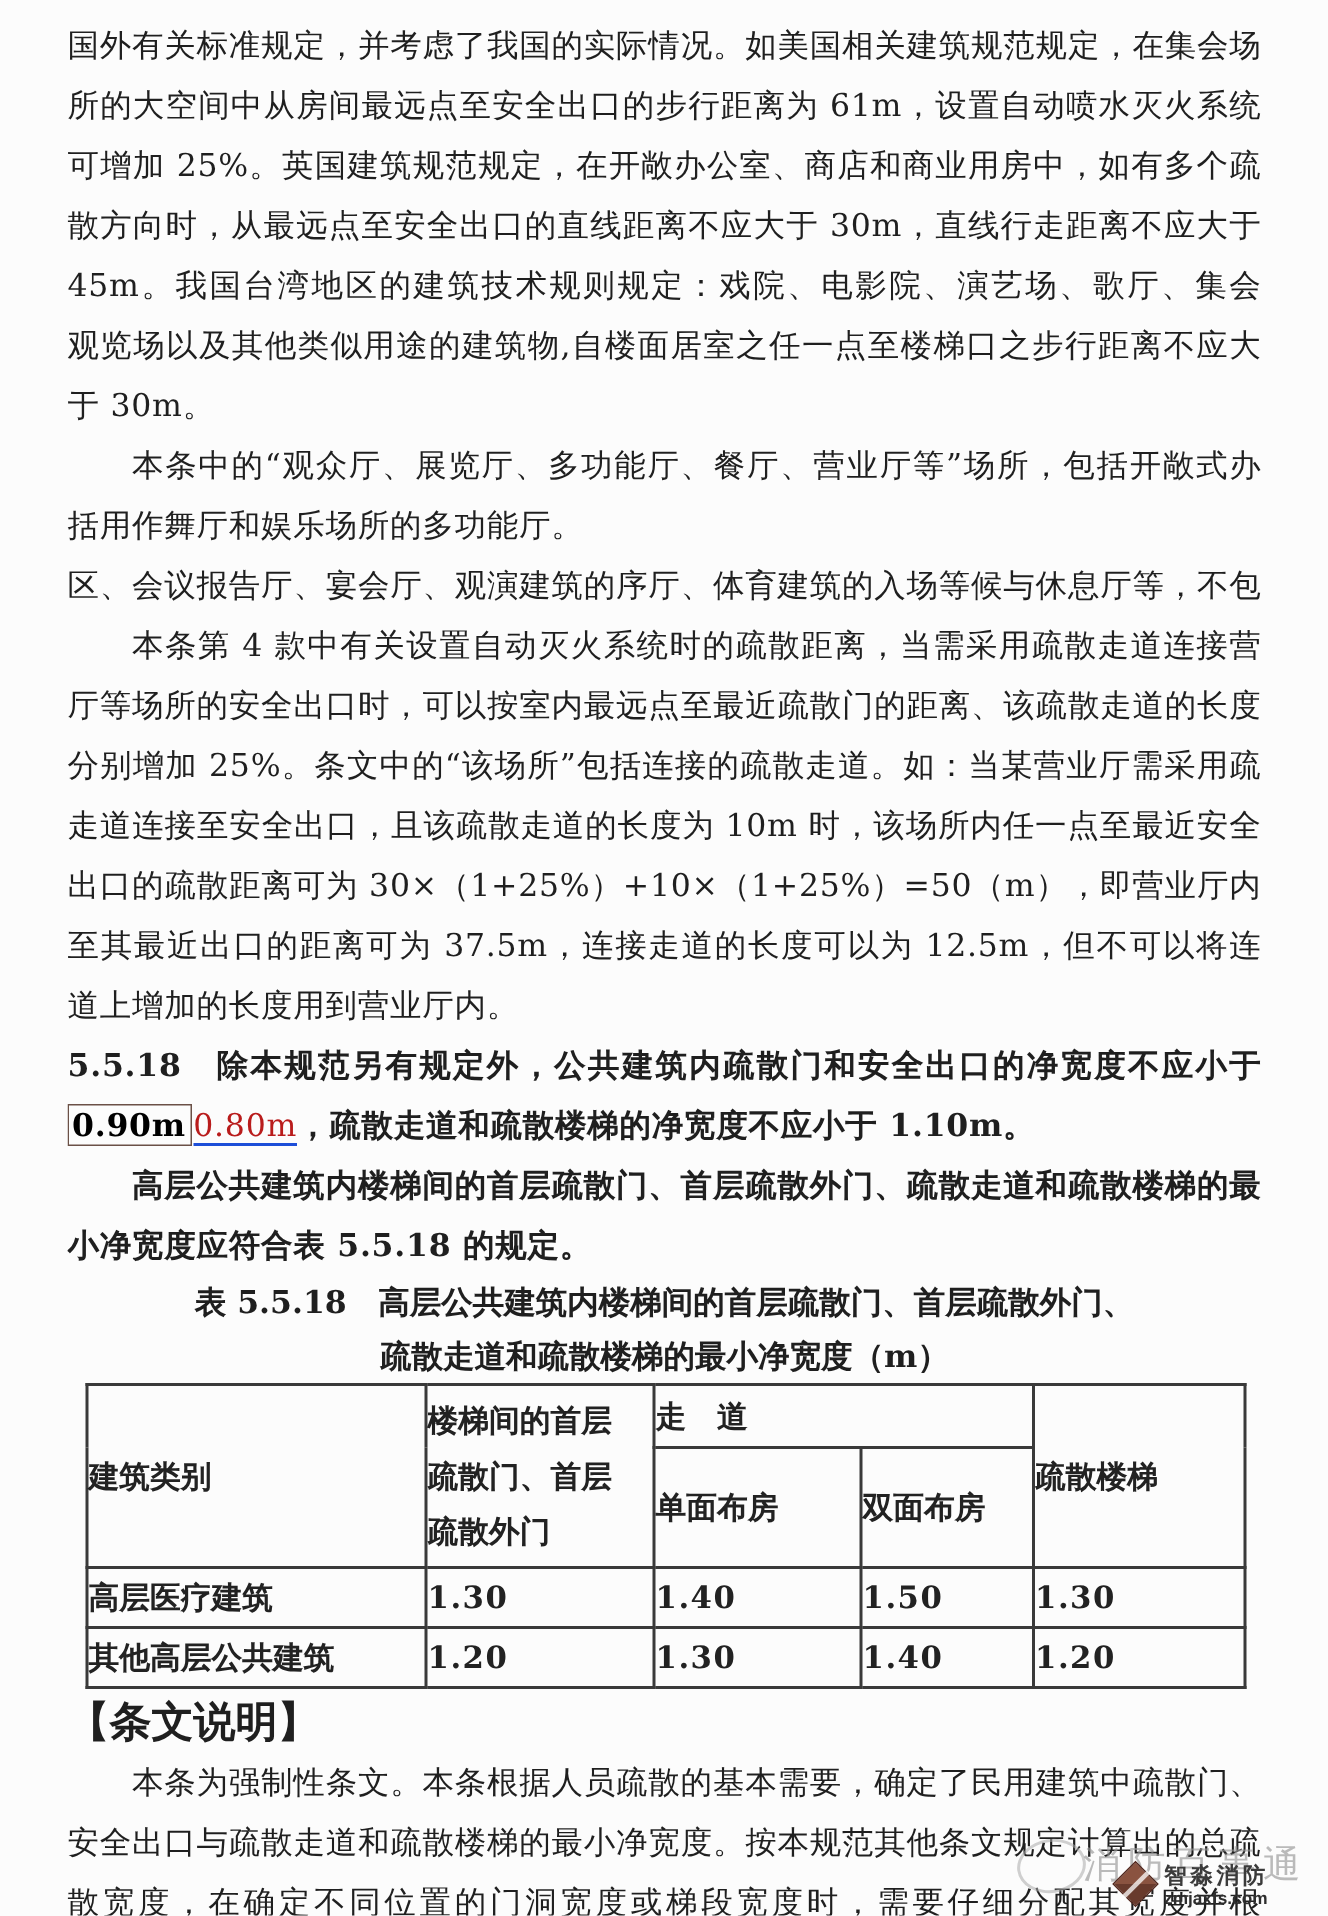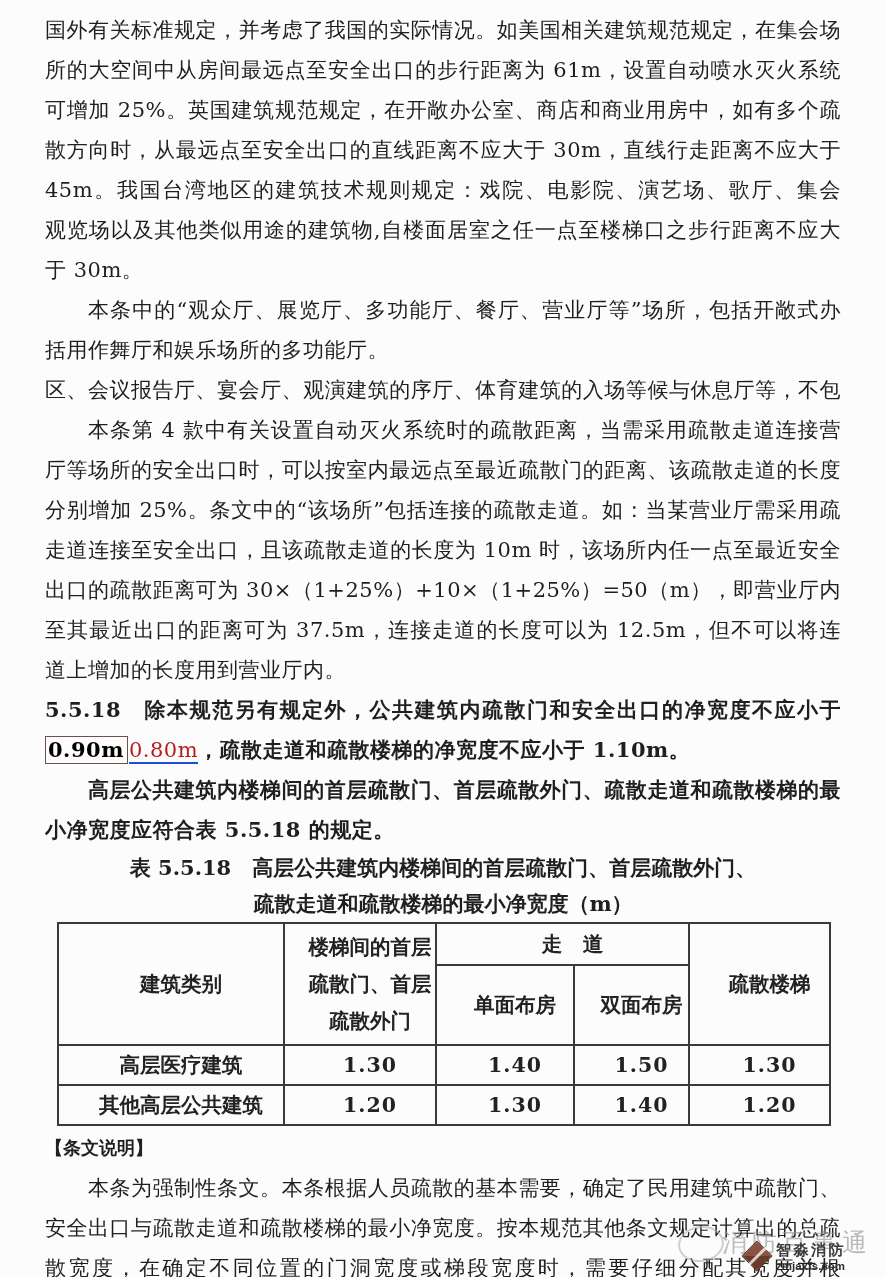--- a/index.html
+++ b/index.html
@@ -50,35 +50,34 @@
   
   table.spec {
     border-collapse:collapse;
     margin-left:12px;
     margin-top:0;
     table-layout:fixed;
     width:772px;
   }
   table.spec th, table.spec td {
     border:2px solid #3a3a3a;
-    text-align:center;
+    text-align:left;
     vertical-align:middle;
     font-weight:700;
     font-size:20.5px;
     color:#222;
-    padding-left:20px;
   }
   .th-sub-line { display:block; line-height:37px; }
   td.num { font-weight:400; font-size:21px; letter-spacing:1px; font-family:"DejaVu Serif","Liberation Serif",serif;margin-left:20px; }
   tr.hdr-top { height:42px; }
   tr.hdr-sub { height:80px; }
   tr.data-row { height:40px; }
 
   .section-label {
-    font-size:18px; font-weight:700;
+    font-size:28px; font-weight:700;
     line-height:40px; height:40px;
     margin-top:2px;
     text-align:left; text-align-last:left;
   }
 
   
   .wm { position:absolute; left:670px; top:1218px; width:195px; height:59px; pointer-events:none; }
   .wm-stamp {
     position:absolute; left:8px; top:8px;
     width:46px; height:36px;

